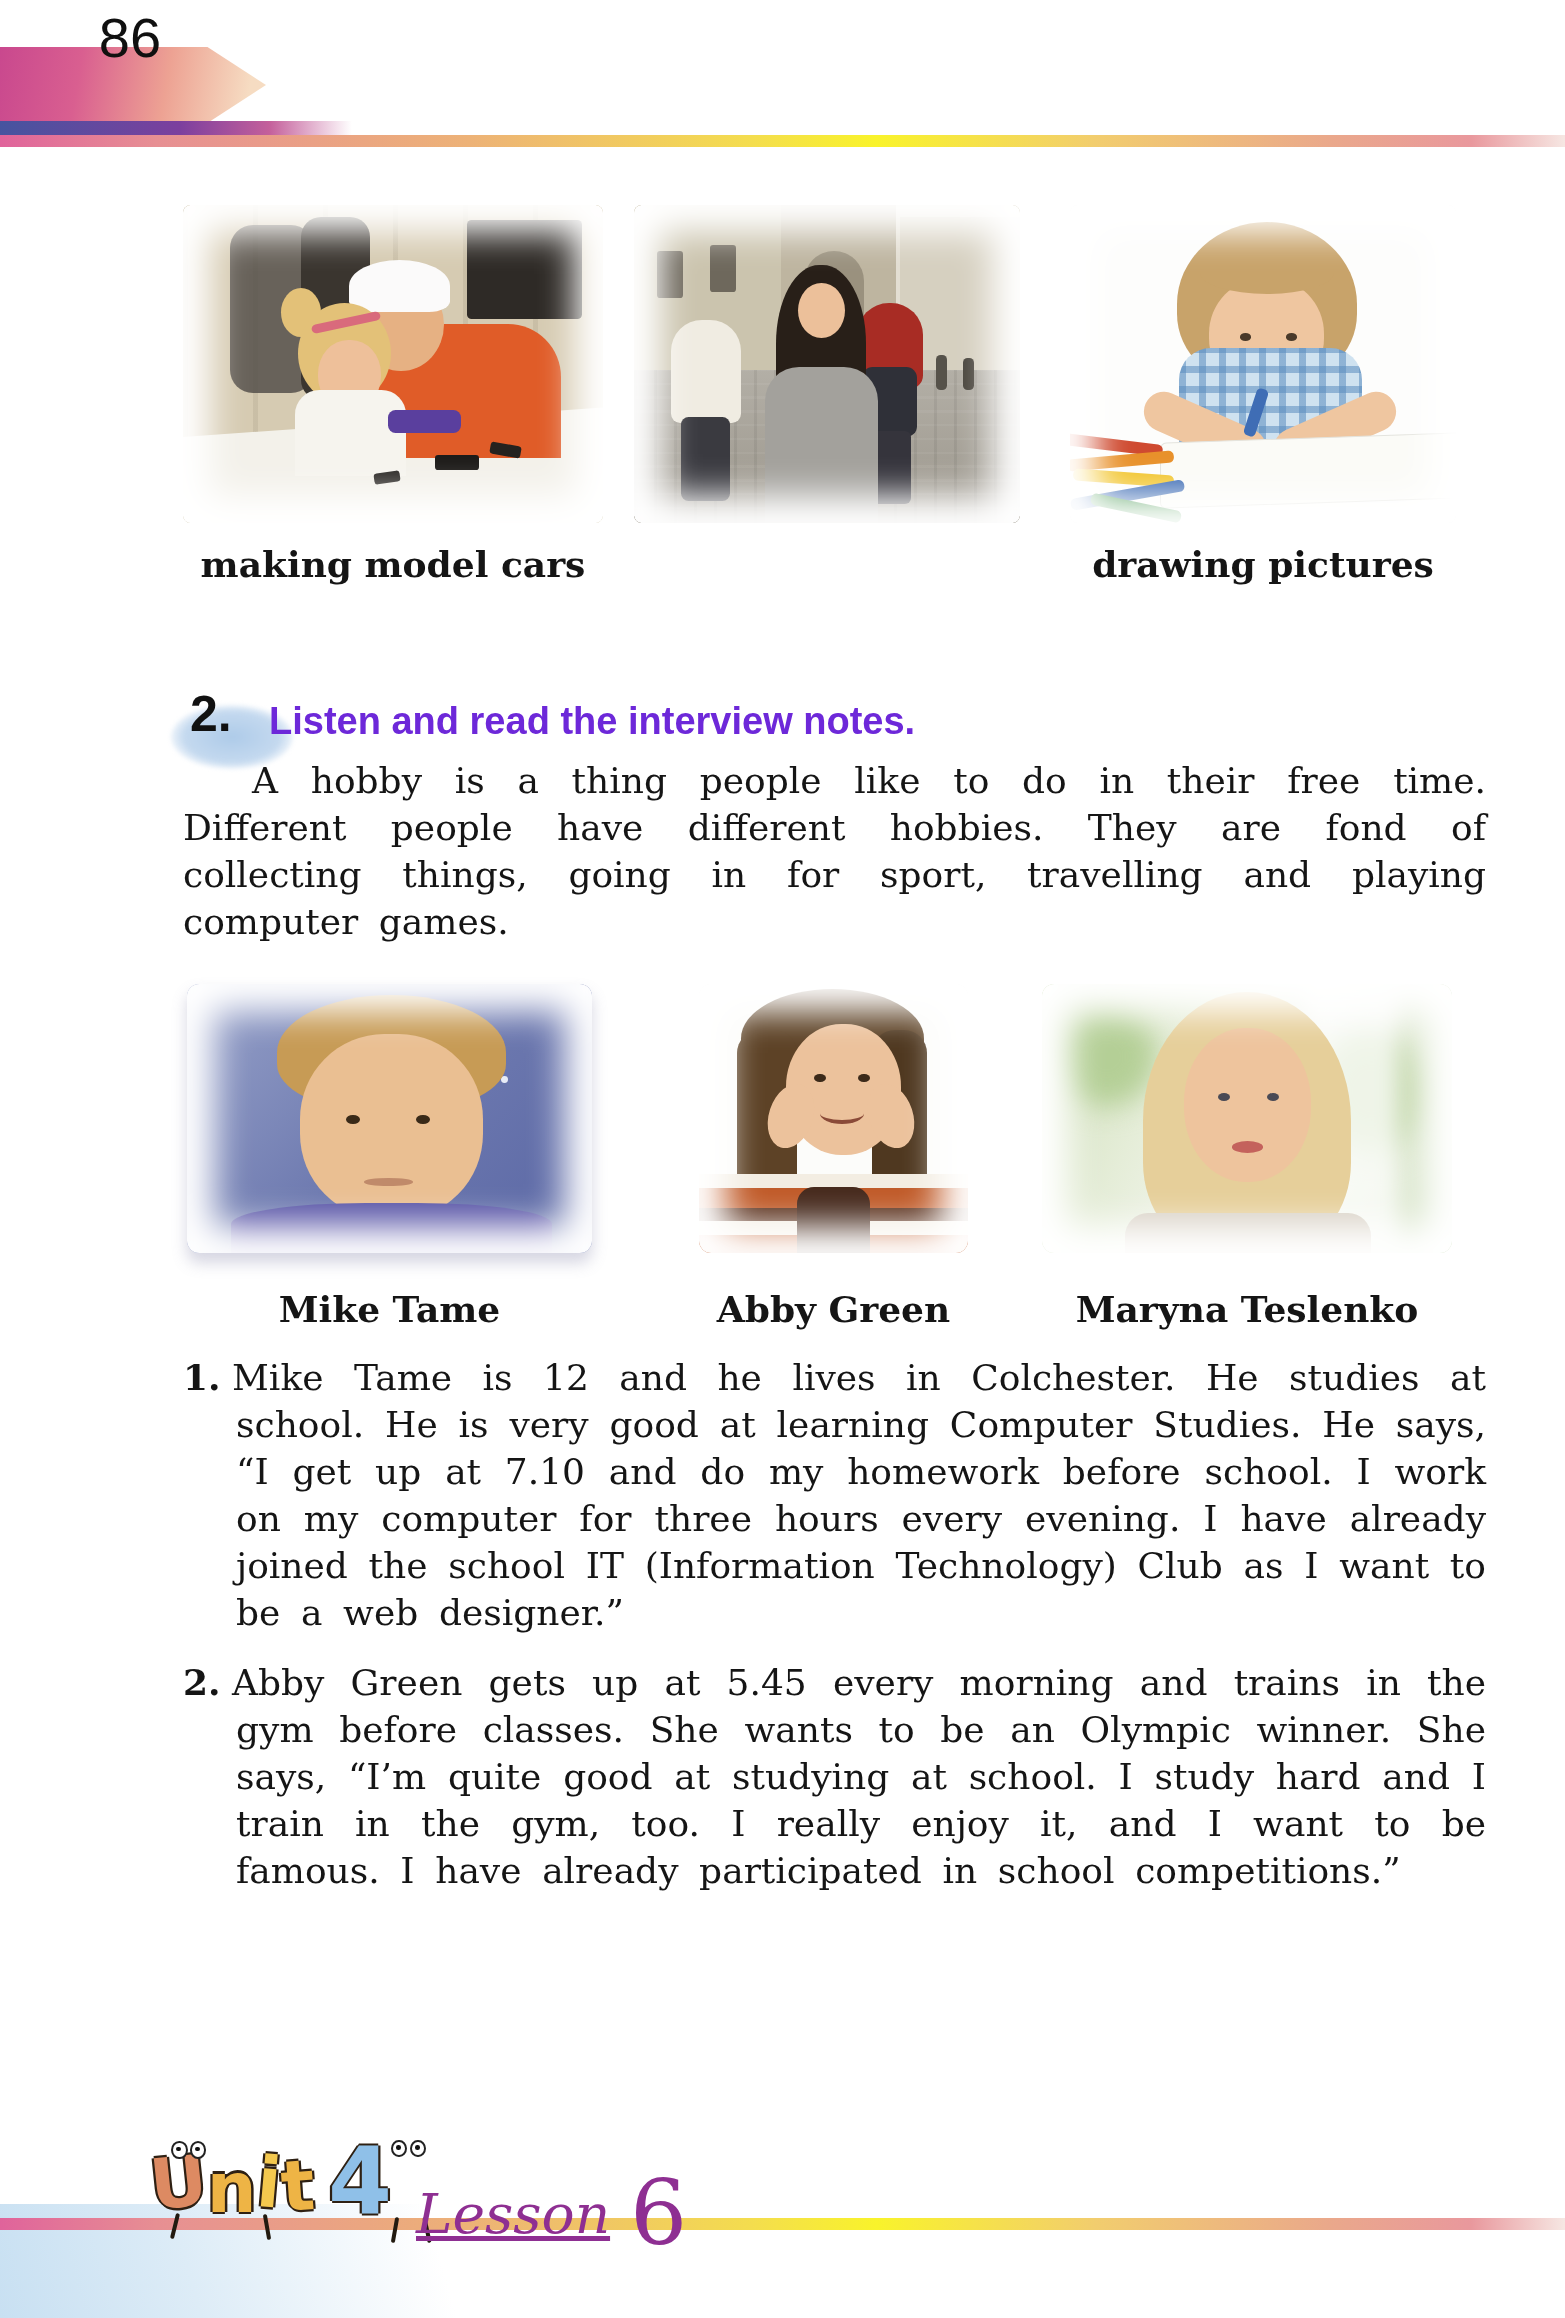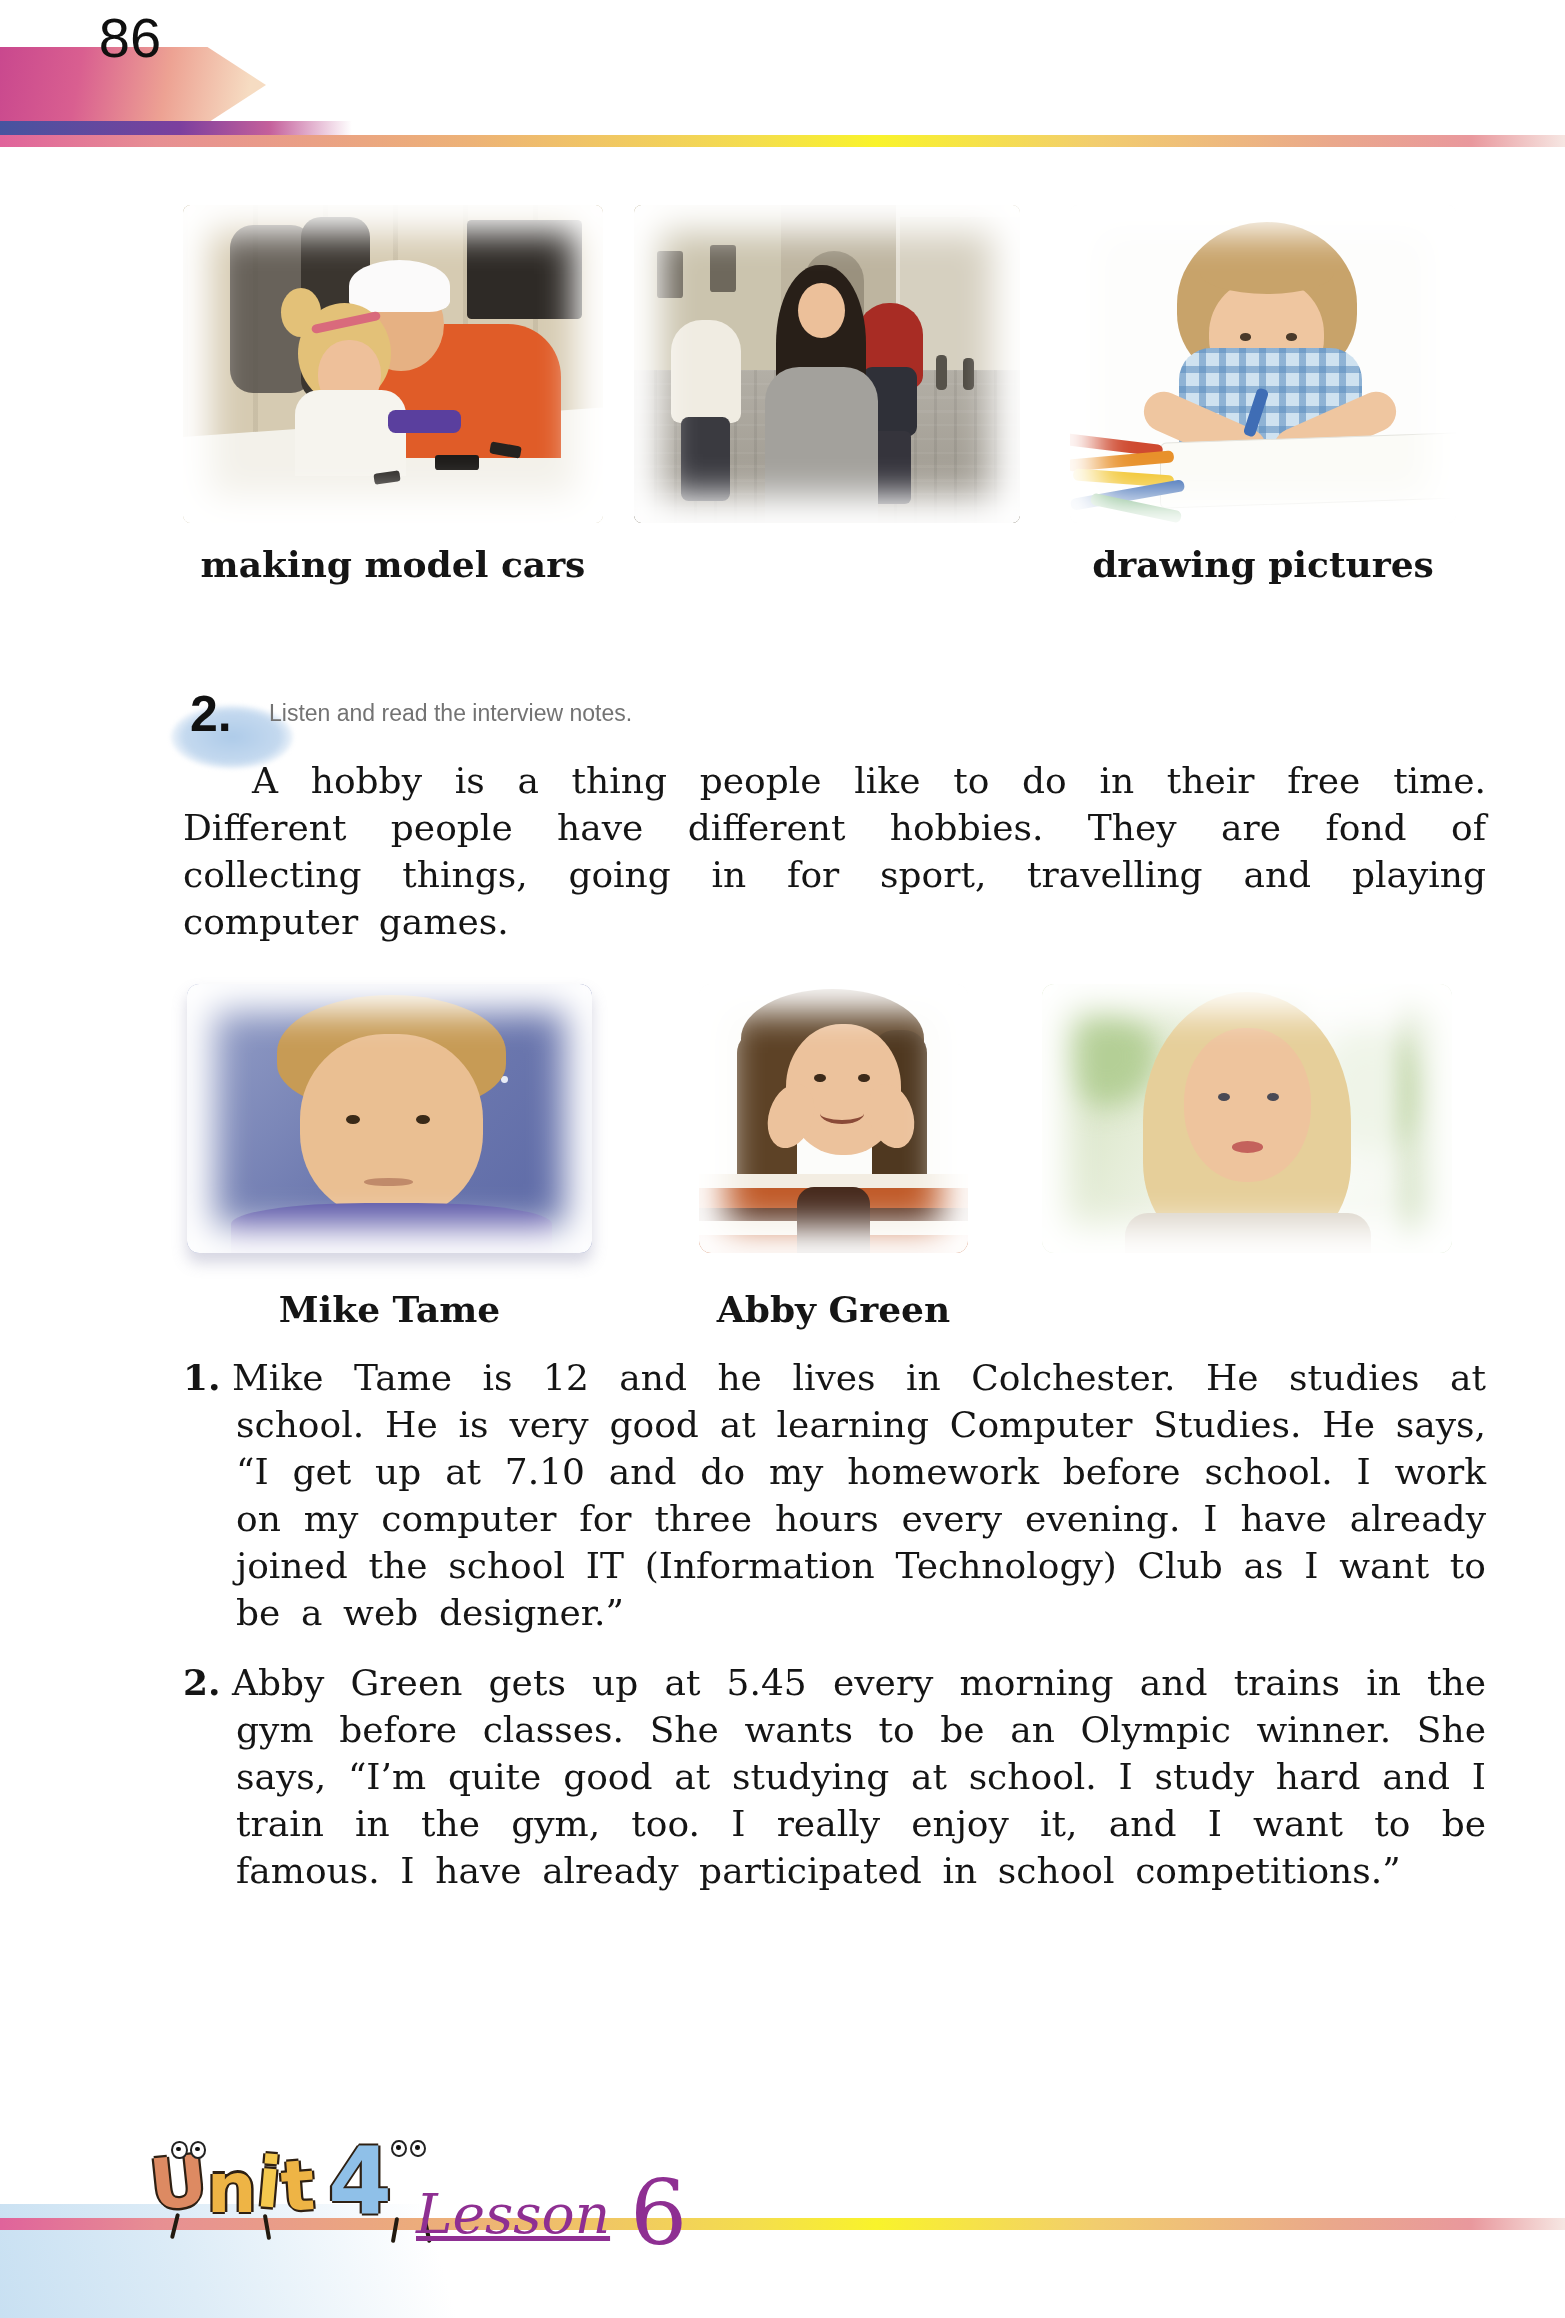--- a/index.html
+++ b/index.html
@@ -43,21 +43,21 @@
     position:absolute;left:171px;top:705px;width:122px;height:64px;border-radius:50%;
     background:radial-gradient(ellipse at center,#aecbe9 0%,#c4d9ef 55%,rgba(255,255,255,0) 78%);
     filter:blur(2.3px);
   }
   .ex-number{
     position:absolute;left:190px;top:685px;
     font-family:"Liberation Sans",sans-serif;font-weight:bold;font-size:50px;color:#111;
   }
   .ex-instruction{
     position:absolute;left:269px;top:700px;
-    font-family:"Liberation Sans",sans-serif;font-weight:normal;font-size:23px;color:#737373;
+    font-family:"Liberation Sans",sans-serif;font-weight:bold;font-size:38px;color:#6d28d9;
   }
   .intro{
     position:absolute;left:183px;top:757px;width:1303px;
     font-size:36px;line-height:47px;text-align:justify;word-spacing:9.2px;
   }
   .intro p{margin:0;text-indent:69px;}
   
   .portrait{position:absolute;top:984px;height:269px;border-radius:12.2px;overflow:hidden;}
   .portrait .shape{position:absolute;}
   .person-name{
@@ -214,20 +214,21 @@
     <div class="shape" style="left:101px;top:7.6px;width:208px;height:258px;background:#e6cf9a;border-radius:50% 50% 34% 34%;"></div>
     <div class="shape" style="left:142px;top:44px;width:127px;height:154px;background:#eec49d;border-radius:48%;"></div>
     <div class="shape" style="left:176px;top:109px;width:12.2px;height:8.4px;background:#4a4a55;border-radius:50%;"></div>
     <div class="shape" style="left:225px;top:109px;width:12.2px;height:8.4px;background:#4a4a55;border-radius:50%;"></div>
     <div class="shape" style="left:190px;top:157px;width:31px;height:11.5px;background:#c4625c;border-radius:50%;"></div>
     <div class="shape" style="left:83px;bottom:0;width:246px;height:40px;background:#d9d2c6;border-radius:23px 23px 0 0;"></div>
   </div>
 
   <div class="person-name" style="left:187px;width:405px;">Mike Tame</div>
   <div class="person-name" style="left:699px;width:269px;">Abby Green</div>
+  <div class="person-name" style="left:1042px;width:410px;">Maryna Teslenko</div>
 
   <div class="notes">
     <p class="note"><span class="note-num">1.</span><span>Mike Tame is 12 and he lives in Colchester. He studies at school. He is very good at learning Computer Studies. He says, “I get up at 7.10 and do my homework before school. I work on my computer for three hours every evening. I have already joined the school IT (Information Technology) Club as I want to be a web designer.”</span></p>
     <p class="note"><span class="note-num">2.</span><span>Abby Green gets up at 5.45 every morning and trains in the gym before classes. She wants to be an Olympic winner. She says, “I’m quite good at studying at school. I study hard and I train in the gym, too. I really enjoy it, and I want to be famous. I have already participated in school competitions.”</span></p>
   </div>
 
   <div class="corner-wash"></div>
   <div class="footer-bar"></div>
 
   <div class="unit-logo">

